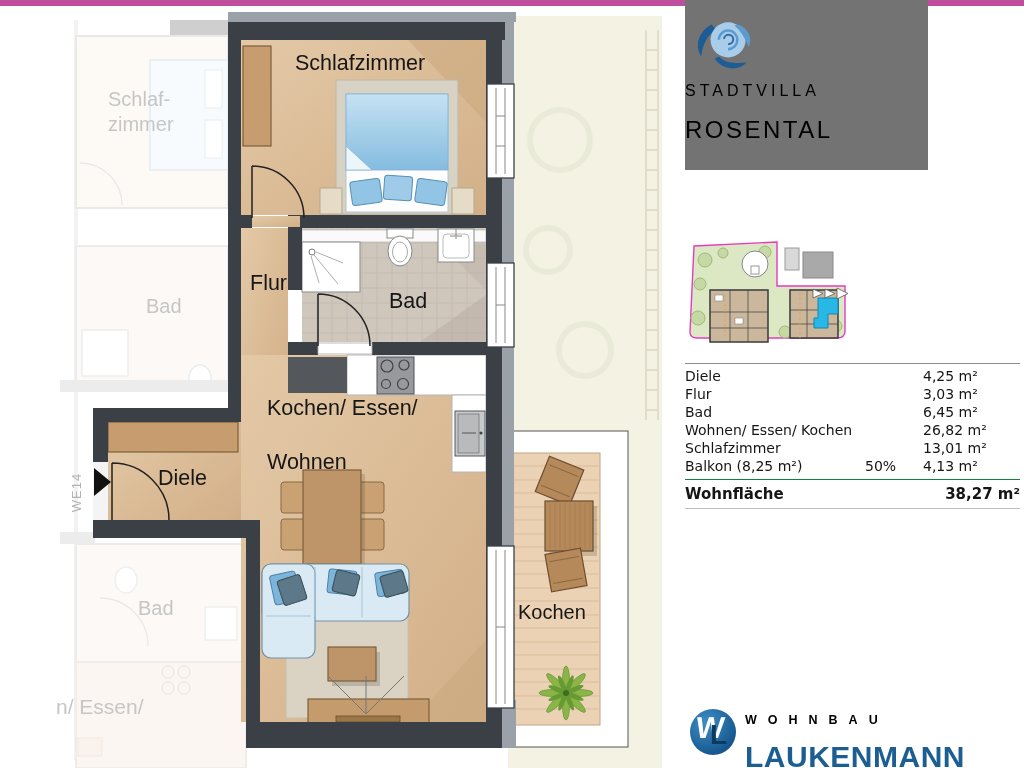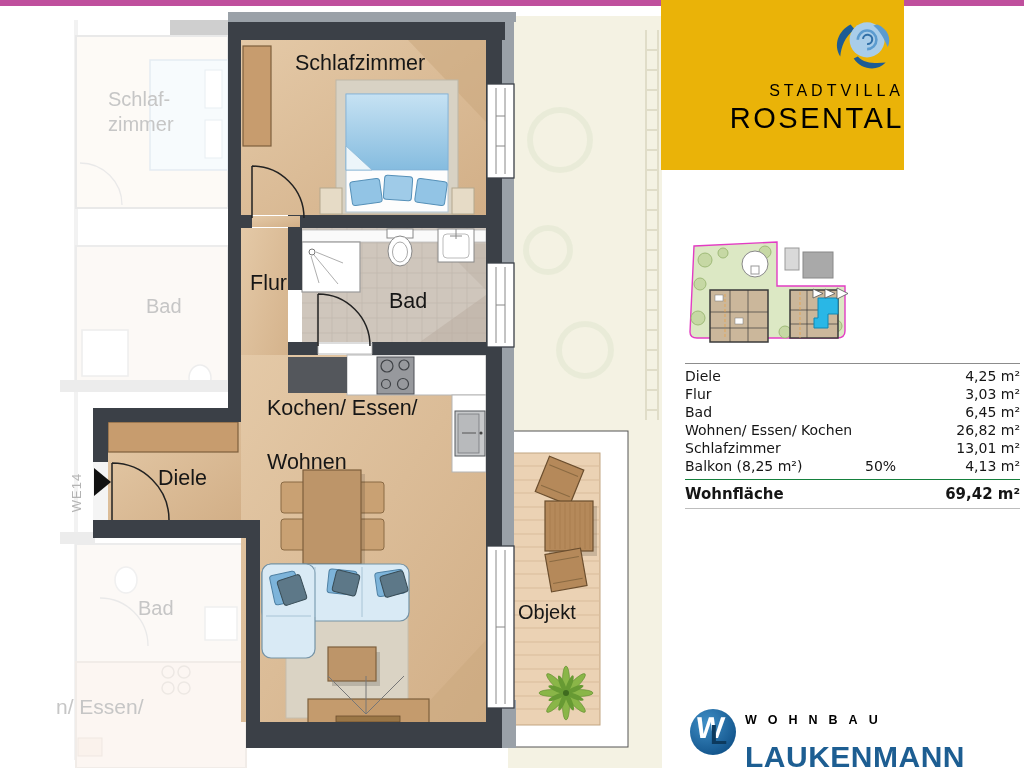--- a/index.html
+++ b/index.html
@@ -8,36 +8,36 @@
   .top-border{position:absolute;left:0;top:0;width:1024px;height:6px;background:var(--magenta);}
   
   .plan{position:absolute;left:0;top:0;width:685px;height:768px;}
   .plan svg{position:absolute;left:0;top:0;}
   .room-label{position:absolute;color:#161616;font-size:21.5px;white-space:nowrap;}
   .faded-label{position:absolute;color:#c6c6c6;font-size:20px;white-space:nowrap;}
   .balkon-label{font-size:20px;}
   .we-tag{position:absolute;left:46px;top:485px;width:60px;text-align:center;
           transform:rotate(-90deg);font-size:13px;color:#b3b3b3;letter-spacing:1px;}
   
-  .logo-card{position:absolute;left:661px;top:0;width:243px;height:170px;background:#eab308;
-             border:2px solid var(--card-pink);border-top:none;box-sizing:border-box;text-align:right;}
+  .logo-card{position:absolute;left:685px;top:0;width:243px;height:170px;background:#737373;
+             border:2px solid var(--card-pink);border-top:none;box-sizing:border-box;text-align:left;}
   .brand1{margin-top:2px;color:var(--brand-light);font-size:16px;letter-spacing:4px;}
-  .brand2{margin-top:2px;color:var(--brand-dark);font-size:29px;letter-spacing:2.5px;}
+  .brand2{margin-top:16px;color:var(--brand-dark);font-size:24px;letter-spacing:2.5px;}
   .unit-bar{position:absolute;left:684px;top:209px;width:335px;height:25px;background:var(--bar-blue);
             color:#fff;font-size:17px;line-height:25px;padding-left:8px;box-sizing:border-box;
             letter-spacing:.3px;white-space:nowrap;}
   .siteplan{position:absolute;left:685px;top:238px;}
   .area-table{position:absolute;left:685px;top:363px;width:335px;
               font-family:"DejaVu Sans",sans-serif;color:#151515;}
   .t-title{font-size:15px;font-weight:bold;padding-bottom:4px;}
   .t-rows{border-top:1px solid #8c8c8c;padding-top:3px;}
   .t-row{display:flex;align-items:center;height:18px;font-size:14px;}
   .t-name{width:180px;white-space:nowrap;}
   .t-note{width:58px;}
-  .t-val{flex:1;text-align:right;}
+  .t-val{flex:1;}
   .t-total{display:flex;margin-top:4px;border-top:1px solid #15803d;border-bottom:1px solid #bdbdbd;
            padding:5px 0 5px;font-size:15px;font-weight:bold;}
   .t-total .t-name{flex:1;}
   .t-total .t-val{text-align:right;}
   .footer-bar{position:absolute;left:685px;top:692px;width:339px;height:7px;background:var(--footer-bar);}
   .footer-logo{position:absolute;left:685px;top:706px;width:339px;height:62px;}
   .wl-circle{position:absolute;left:5px;top:3px;width:46px;height:46px;border-radius:50%;
              background:radial-gradient(circle at 35% 30%, #3e8ec6, #14568d 75%);overflow:hidden;}
   .wl-w{position:absolute;left:6px;top:2px;font-weight:bold;font-size:30px;color:#fff;transform:skewX(-6deg);}
   .wl-l{position:absolute;left:20px;top:10px;font-weight:bold;font-size:28px;color:#0c3a5e;}
@@ -301,21 +301,21 @@
         <polygon points="94,468 94,496 111,482" fill="#111"></polygon>
       </g>
     </svg>
 
     <div class="room-label" style="left:295px;top:51px">Schlafzimmer</div>
     <div class="room-label" style="left:250px;top:271px">Flur</div>
     <div class="room-label" style="left:389px;top:289px">Bad</div>
     <div class="room-label" style="left:267px;top:396px">Kochen/ Essen/</div>
     <div class="room-label" style="left:267px;top:450px">Wohnen</div>
     <div class="room-label" style="left:158px;top:466px">Diele</div>
-    <div class="room-label balkon-label" style="left:518px;top:601px">Objekt</div>
+    <div class="room-label balkon-label" style="left:518px;top:601px">Kochen</div>
     <div class="we-tag">WE14</div>
 
     <div class="faded-label" style="left:108px;top:88px">Schlaf-</div>
     <div class="faded-label" style="left:108px;top:113px">zimmer</div>
     <div class="faded-label" style="left:146px;top:295px">Bad</div>
     <div class="faded-label" style="left:138px;top:597px">Bad</div>
     <div class="faded-label" style="left:56px;top:695px;font-size:21px">n/ Essen/</div>
   </div>
 
   <div class="logo-card">
@@ -398,21 +398,21 @@
         <span class="t-val">13,01 m²</span>
       </div>
       <div class="t-row">
         <span class="t-name">Balkon (8,25 m²)</span>
         <span class="t-note">50%</span>
         <span class="t-val">4,13 m²</span>
       </div>
     </div>
     <div class="t-total">
       <span class="t-name">Wohnfläche</span>
-      <span class="t-val">69,42 m²</span>
+      <span class="t-val">38,27 m²</span>
     </div>
   </div>
 
   <div class="footer-bar"></div>
   <div class="footer-logo">
     <div class="wl-circle">
       <span class="wl-w">W</span>
       <span class="wl-l">L</span>
     </div>
     <div class="fl-text">

